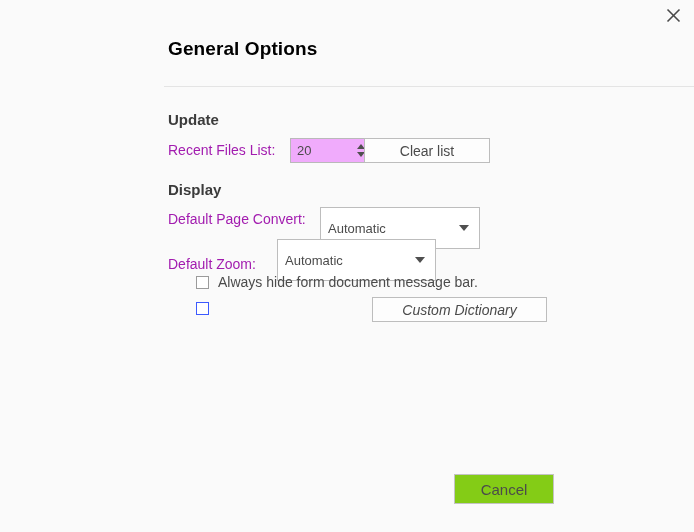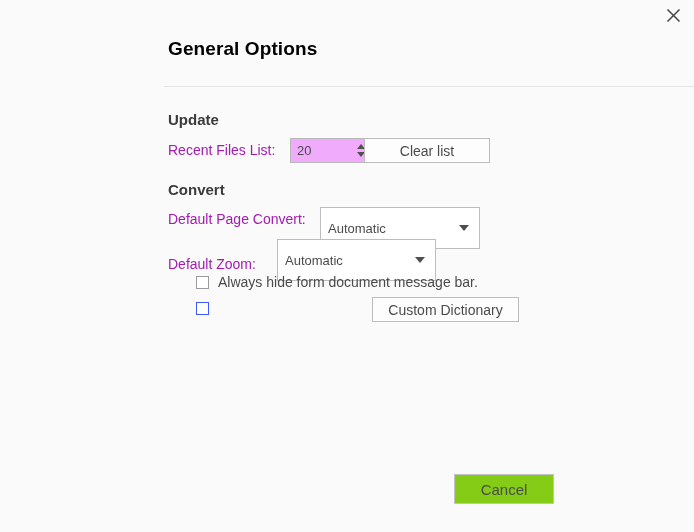--- a/index.html
+++ b/index.html
@@ -172,21 +172,21 @@
     display: flex;
     align-items: center;
     justify-content: center;
     box-sizing: border-box;
     cursor: pointer;
   }
   #btn-clear-list {
     left: 364px; top: 138px; width: 126px; height: 25px;
   }
   #btn-custom-dict {
-    left: 372px; top: 297px; width: 147px; height: 25px;
+    left: 372px; top: 297px; width: 175px; height: 25px; font-style: italic;
   }
 
   
   .select {
     position: absolute;
     border: 1px solid #bdbdbd;
     background: #ffffff;
     box-sizing: border-box;
     height: 42px;
     display: flex;
@@ -289,21 +289,21 @@
     <div class="spinner">
       <span class="val">20</span>
       <span class="spin-arrows">
         <span class="tri-up"></span>
         <span class="tri-down"></span>
       </span>
     </div>
 
     <div class="btn-light" id="btn-clear-list">Clear list</div>
 
-    <div class="section-head" id="sec-display">Convert</div>
+    <div class="section-head" id="sec-display">Display</div>
 
     <div class="field-label" id="lbl-layout">Default Page Convert:</div>
 
     <div class="select" id="sel-layout">
       <span class="sval">Automatic</span>
       <span class="caret"></span>
     </div>
 
     <div class="field-label" id="lbl-zoom">Default Zoom:</div>
 

